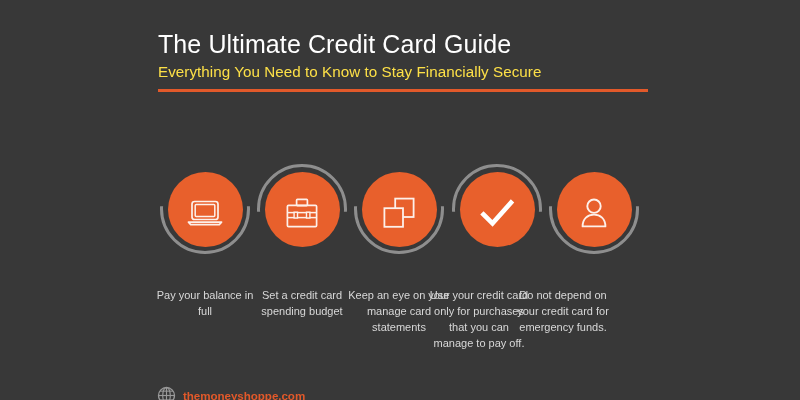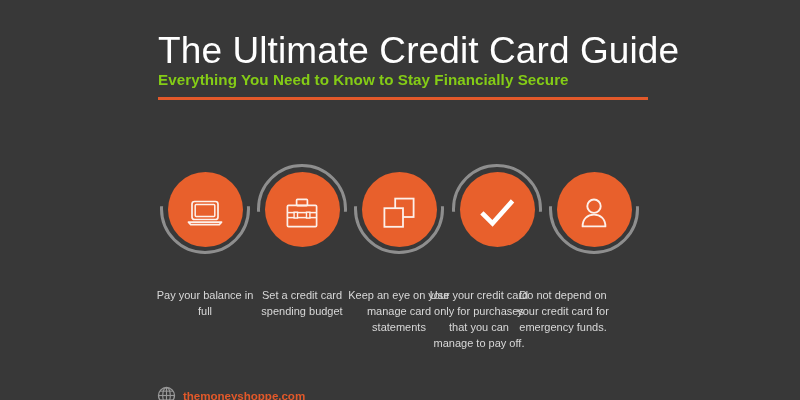--- a/index.html
+++ b/index.html
@@ -21,31 +21,32 @@
   }
 
   
   .header {
     position: absolute;
     left: 158px;
     top: 30px;
     width: 490px;
   }
   .title {
-    font-size: 37px;
+    font-size: 25px;
     font-weight: 400;
     color: #ffffff;
     letter-spacing: 0.1px;
     line-height: 1.12;
     white-space: nowrap;
   }
   .subtitle {
+    margin-top: 5px;
     font-size: 15.2px;
-    font-weight: 700;
-    color: #84cc16;
+    font-weight: 400;
+    color: #fde047;
     letter-spacing: 0.05px;
     white-space: nowrap;
   }
   .accent-rule {
     margin-top: 9px;
     width: 490px;
     height: 3px;
     background: #e2592a;
   }
 

